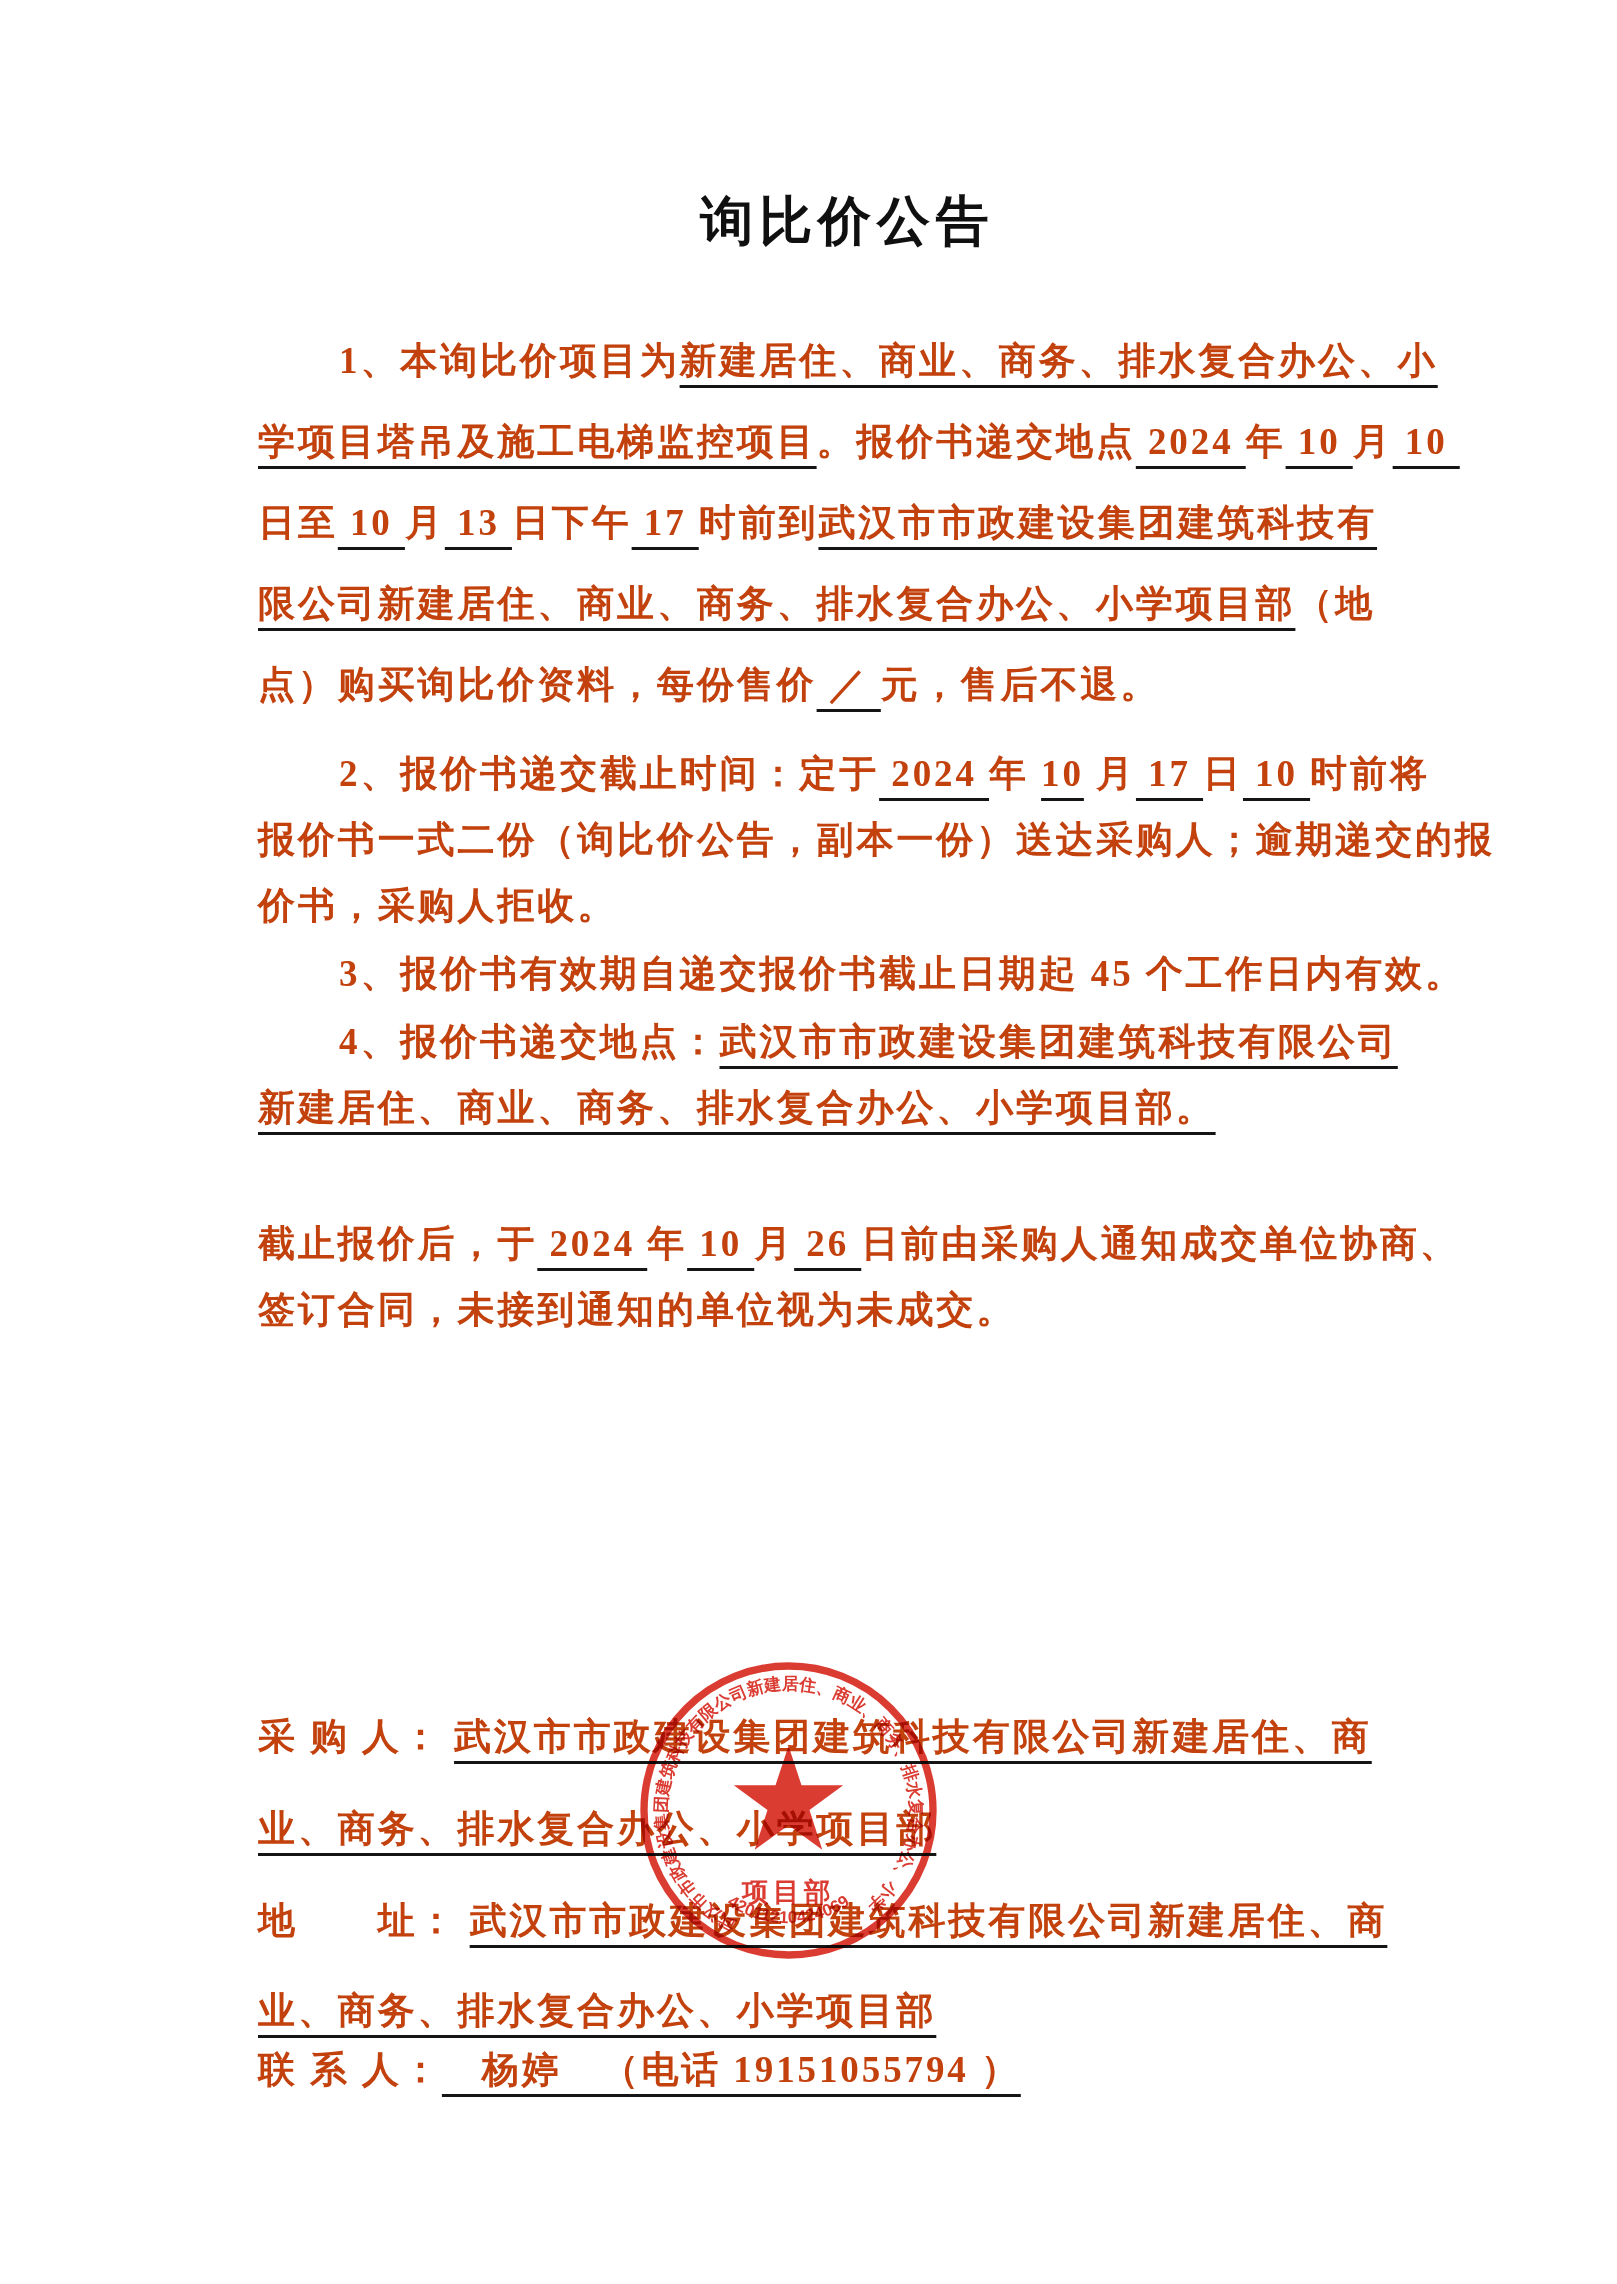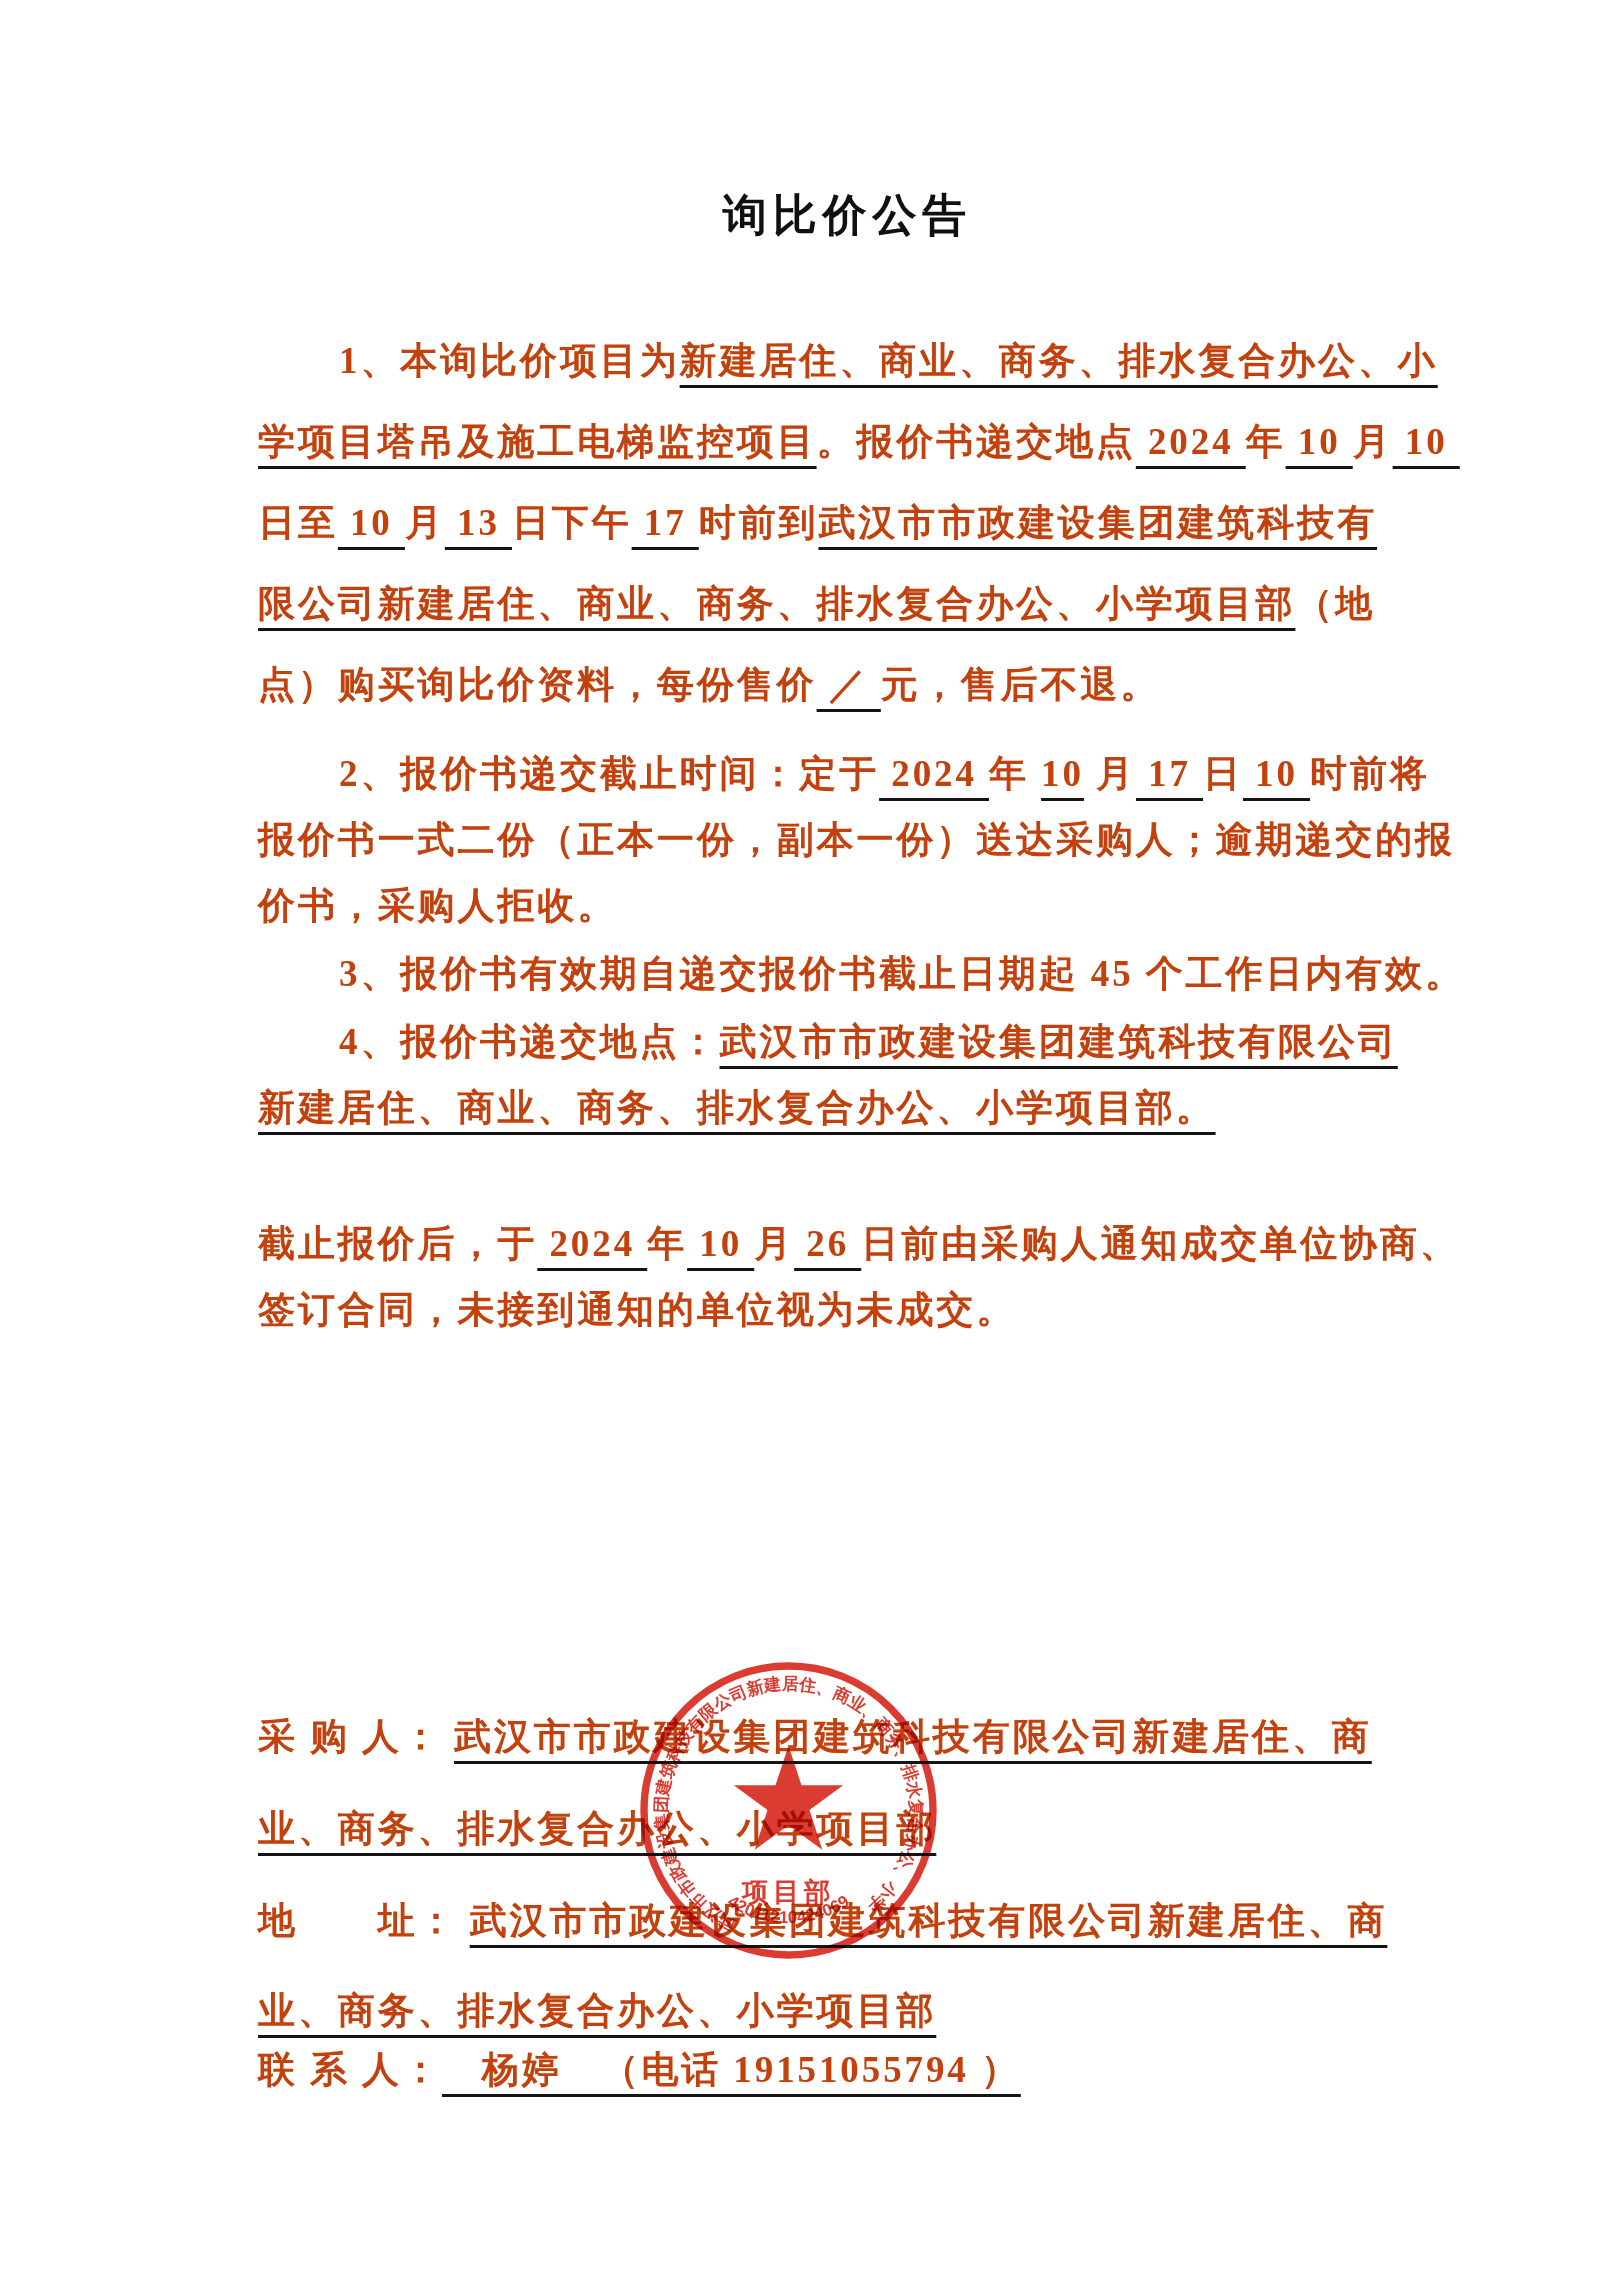--- a/index.html
+++ b/index.html
@@ -9,21 +9,21 @@
     background:#ffffff;
     overflow:hidden;
     font-family:"Liberation Serif", serif;
     color:#151515;
   }
   .doc-title {
     position:absolute;
     left:258px; top:186px; width:1179px;
     text-align:center;
     font-family:"Liberation Sans", sans-serif;
-    font-size:44px; font-weight:bold; letter-spacing:5.9px;
+    font-size:53px; font-weight:bold; letter-spacing:5.9px;
     color:#101010;
   }
   .line {
     position:absolute;
     left:258px; width:1179px;
     font-size:37px; font-weight:600;
     letter-spacing:2.9px;
     white-space:pre;
     line-height:1.2;
     color:#c2410c;
@@ -50,21 +50,21 @@
 <div class="page">
 
   <div class="doc-title">询比价公告</div>
 
   <div class="line indent" style="top:339px"><span>1、本询比价项目为</span><span class="u">新建居住、商业、商务、排水复合办公、小</span></div>
   <div class="line" style="top:420px"><span class="u">学项目塔吊及施工电梯监控项目</span><span>。报价书递交地点</span><span class="u"> 2024 </span><span>年</span><span class="u"> 10 </span><span>月</span><span class="u"> 10 </span></div>
   <div class="line" style="top:501px"><span>日至</span><span class="u"> 10 </span><span>月</span><span class="u"> 13 </span><span>日下午</span><span class="u"> 17 </span><span>时前到</span><span class="u">武汉市市政建设集团建筑科技有</span></div>
   <div class="line" style="top:582px"><span class="u">限公司新建居住、商业、商务、排水复合办公、小学项目部</span><span>（地</span></div>
   <div class="line" style="top:663px"><span>点）购买询比价资料，每份售价</span><span class="u"> ／ </span><span>元，售后不退。</span></div>
   <div class="line indent" style="top:752px"><span>2、报价书递交截止时间：定于</span><span class="u"> 2024 </span><span>年 </span><span class="u">10</span><span> 月</span><span class="u"> 17 </span><span>日</span><span class="u"> 10 </span><span>时前将</span></div>
-  <div class="line" style="top:818px"><span>报价书一式二份（正本一份，副本一份）送达采购人；逾期递交的报</span></div>
+  <div class="line" style="top:818px"><span>报价书一式二份（询比价公告，副本一份）送达采购人；逾期递交的报</span></div>
   <div class="line" style="top:884px"><span>价书，采购人拒收。</span></div>
   <div class="line indent" style="top:952px"><span>3、报价书有效期自递交报价书截止日期起 45 个工作日内有效。</span></div>
   <div class="line indent" style="top:1020px"><span>4、报价书递交地点：</span><span class="u">武汉市市政建设集团建筑科技有限公司</span></div>
   <div class="line" style="top:1086px"><span class="u">新建居住、商业、商务、排水复合办公、小学项目部。</span></div>
   <div class="line" style="top:1222px"><span>截止报价后，于</span><span class="u"> 2024 </span><span>年</span><span class="u"> 10 </span><span>月</span><span class="u"> 26 </span><span>日前由采购人通知成交单位协商、</span></div>
   <div class="line" style="top:1288px"><span>签订合同，未接到通知的单位视为未成交。</span></div>
 
   <div class="line" style="top:1715px"><span>采 购 人： </span><span class="u">武汉市市政建设集团建筑科技有限公司新建居住、商</span></div>
   <div class="line" style="top:1807px"><span class="u">业、商务、排水复合办公、小学项目部</span></div>
   <div class="line" style="top:1899px"><span>地　　址： </span><span class="u">武汉市市政建设集团建筑科技有限公司新建居住、商</span></div>

